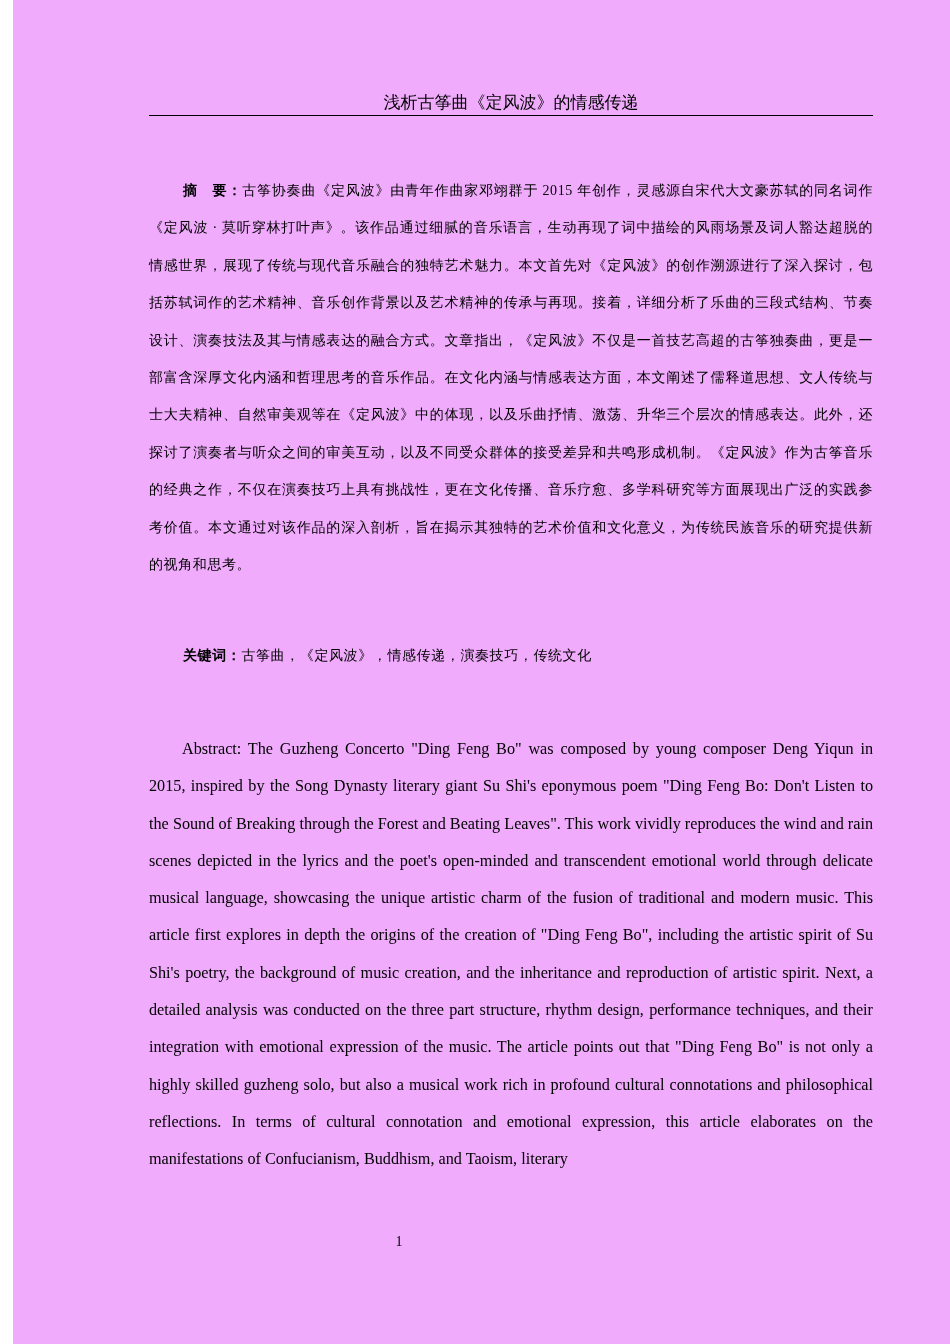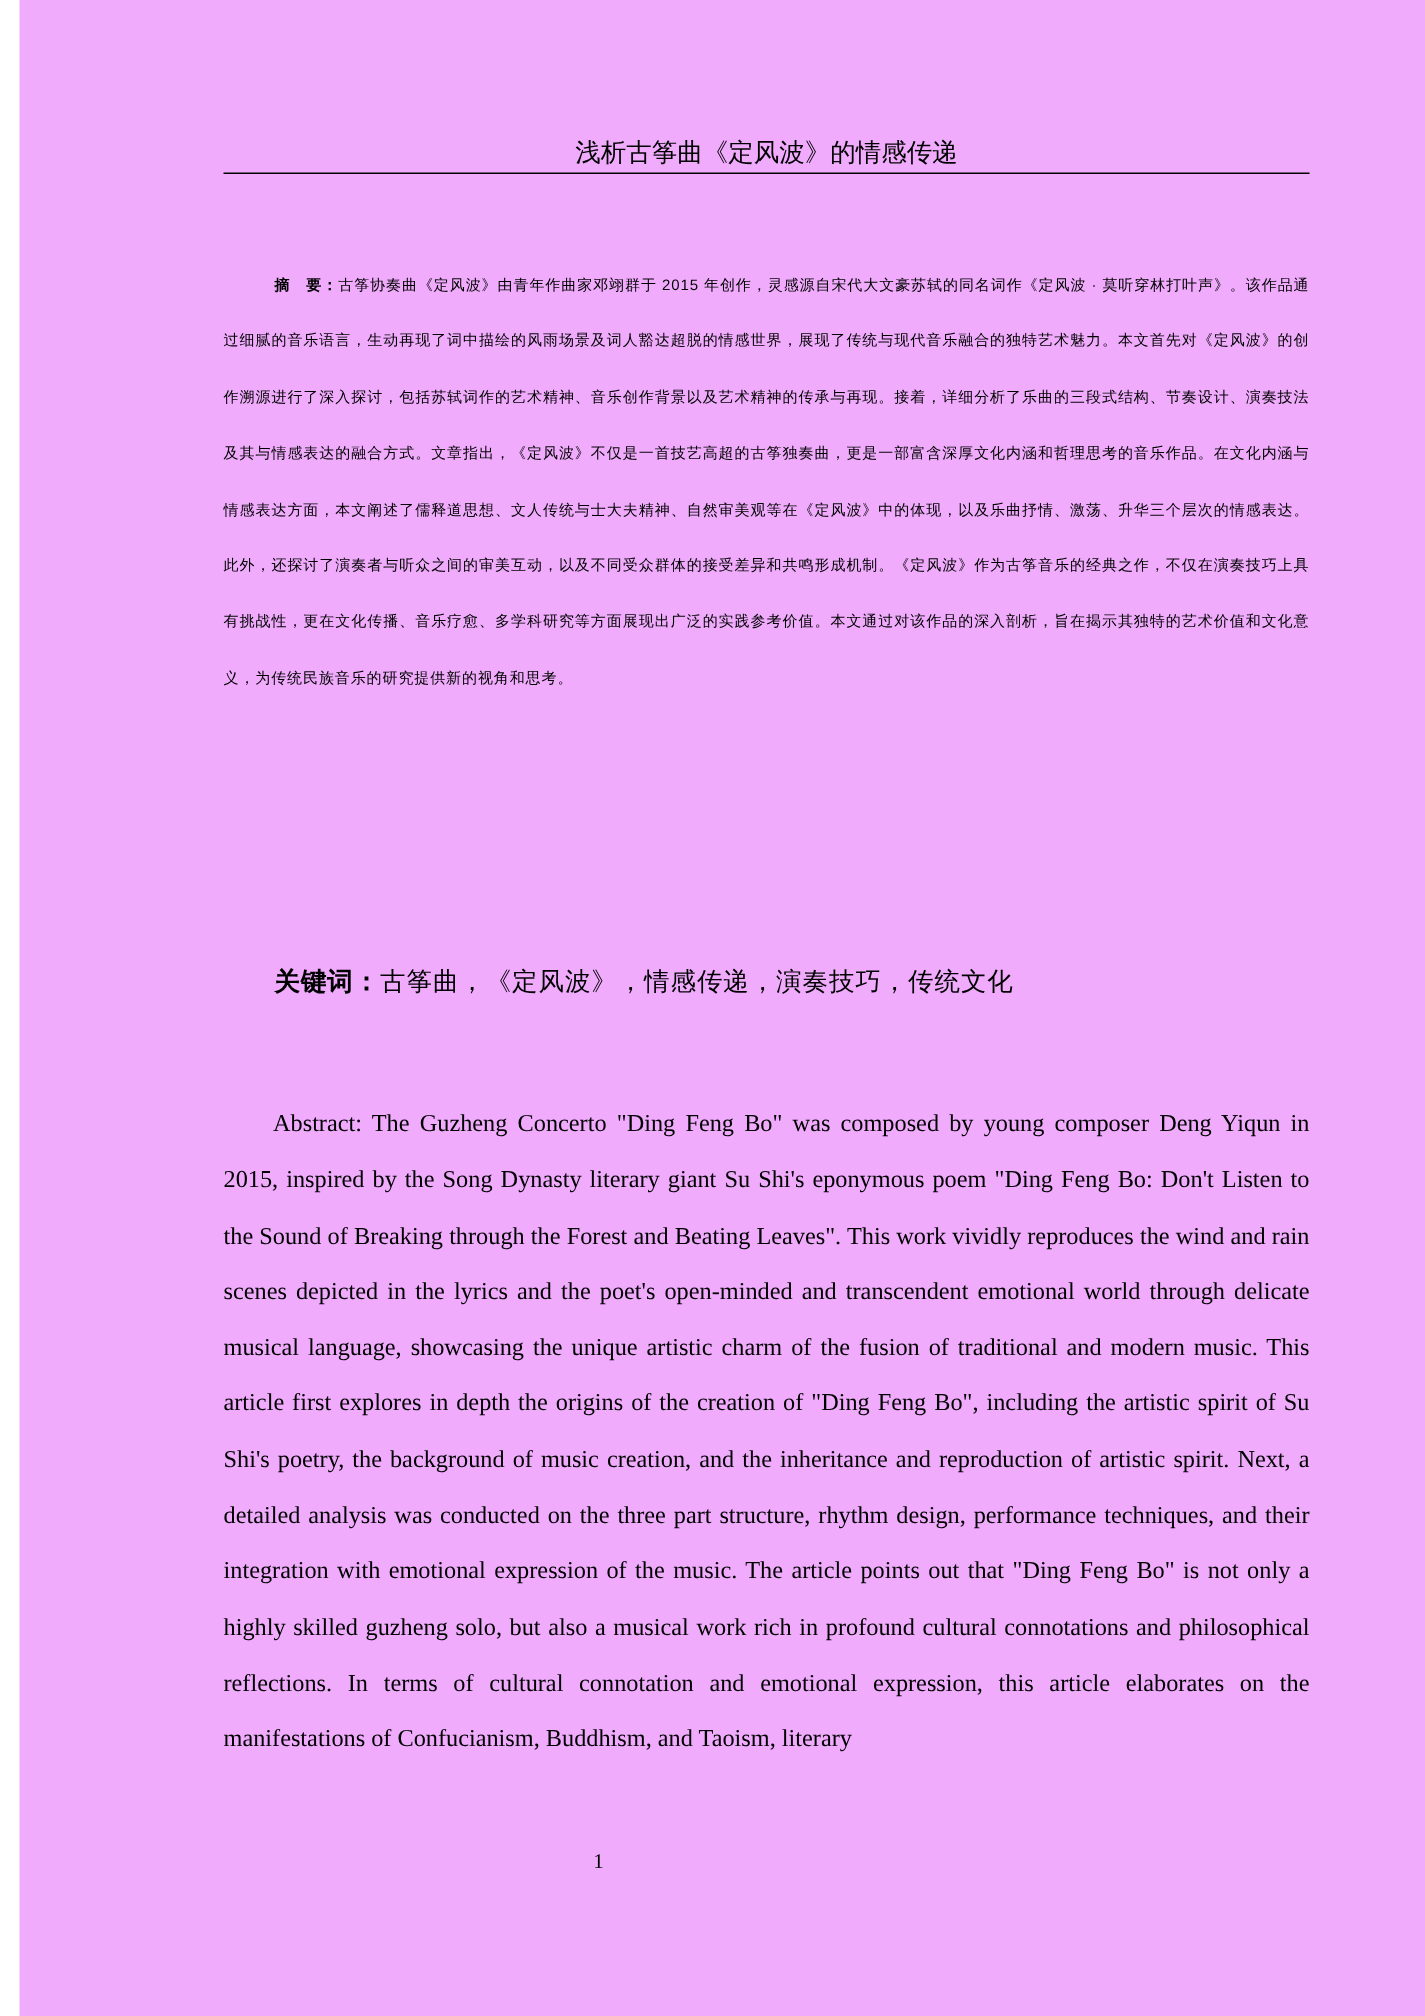--- a/index.html
+++ b/index.html
@@ -9,28 +9,28 @@
       position: absolute; left: 136px; top: 90px; width: 724px;
       text-align: center; font-family: "DejaVu Serif", serif; font-size: 17px;
       line-height: 24px; color: #000;
     }
     .header-rule {
       position: absolute; left: 136px; top: 115px; width: 724px; height: 0;
       border-top: 1.5px solid #000;
     }
     .cn-abstract {
       position: absolute; left: 136px; top: 172px; width: 724px;
-      font-family: Liberation Sans, sans-serif; font-size: 10px; line-height: 37.4px;
+      font-family: Liberation Serif, serif; font-size: 14px; line-height: 37.4px;
       text-align: justify; text-indent: 34px; letter-spacing: 0.6px;
       margin: 0;
     }
     .cn-label { font-weight: bold; letter-spacing: 0.6px; }
     .keywords {
       position: absolute; left: 136px; top: 640px; width: 724px;
-      font-family: "DejaVu Serif", serif; font-size: 17px; line-height: 30px;
+      font-family: "DejaVu Serif", serif; font-size: 14px; line-height: 30px;
       text-indent: 34px; margin: 0; letter-spacing: 0.6px;
     }
     .en-abstract {
       position: absolute; left: 136px; top: 731px; width: 724px;
       font-family: "Liberation Serif", serif; font-size: 16.2px; line-height: 37.3px;
       text-align: justify; text-indent: 33px; margin: 0;
     }
     .en-label { font-weight: normal; }
     .page-number {
       position: absolute; left: 376px; top: 1234px; width: 20px;

